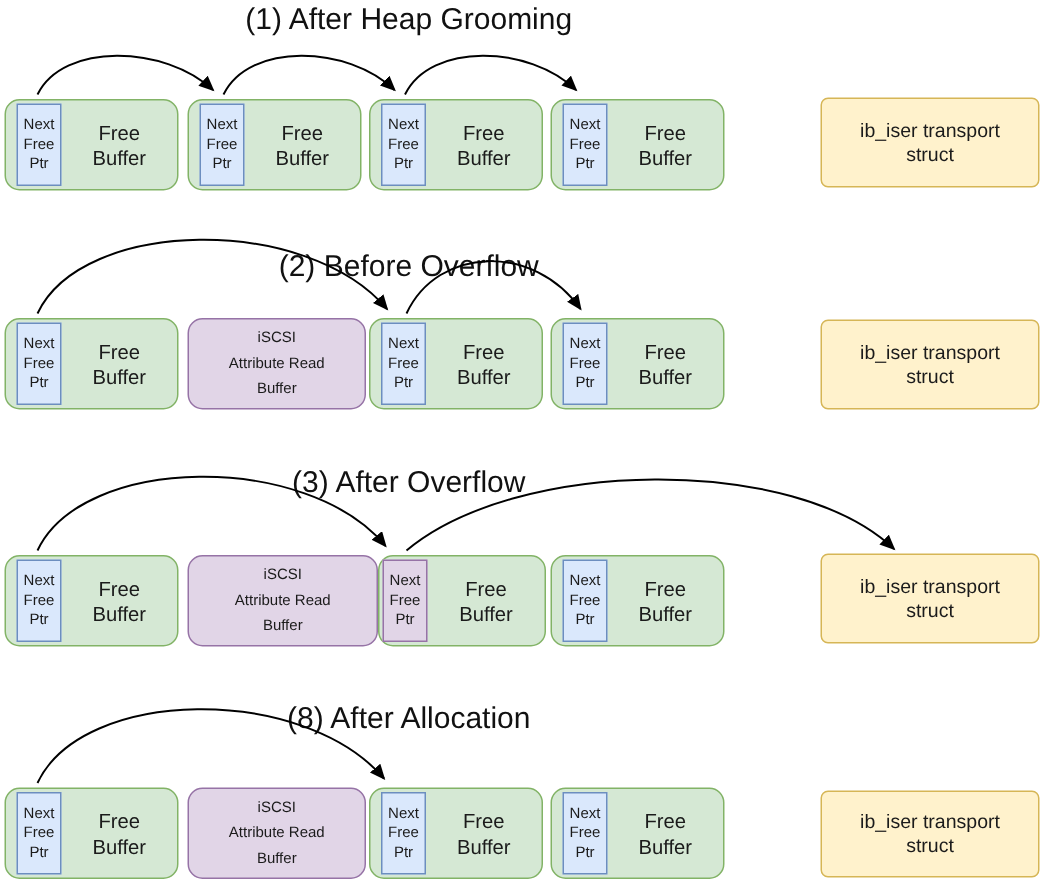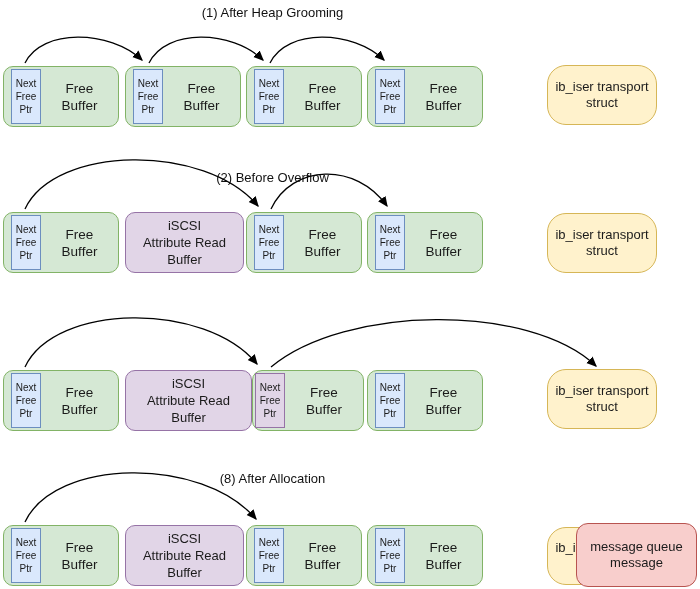--- a/index.html
+++ b/index.html
@@ -4,21 +4,21 @@
 <style>
   html, body { margin: 0; padding: 0; background: #ffffff; }
   .canvas {
     position: relative; width: 700px; height: 589px;
     background: #ffffff; overflow: hidden;
     font-family: "Liberation Sans", sans-serif;
     color: #1b1b1b;
   }
   .title {
     position: absolute; left: 0; width: 545px;
-    text-align: center; font-size: 13px; line-height: 20px;
+    text-align: center; font-size: 20px; line-height: 20px;
     color: #111; white-space: pre-line;
   }
   .chunk {
     position: absolute; height: 61px; box-sizing: border-box;
     background: #d5e8d4; border: 1px solid #82b366; border-radius: 10px;
   }
   .ptr {
     position: absolute; left: 7px; top: 2px; bottom: 2px; width: 30px;
     box-sizing: border-box; background: #dae8fc; border: 1px solid #6c8ebf;
     display: flex; align-items: center; justify-content: center;
@@ -28,25 +28,25 @@
   .buf {
     position: absolute; left: 39px; right: 2px; top: 0; bottom: 0;
     display: flex; align-items: center; justify-content: center;
     text-align: center; font-size: 13.5px; line-height: 17px; white-space: pre-line;
   }
   .chunk.ptr-flush .buf { left: 34px; }
   .iscsi {
     position: absolute; height: 61px; box-sizing: border-box;
     background: #e1d5e7; border: 1px solid #9673a6; border-radius: 10px;
     display: flex; align-items: center; justify-content: center;
-    text-align: center; font-size: 13px; line-height: 17px; white-space: pre-line;
+    text-align: center; font-size: 10px; line-height: 17px; white-space: pre-line;
   }
   .sidebox {
-    position: absolute; left: 547px; width: 110px; height: 60px; box-sizing: border-box;
-    background: #fff2cc; border: 1px solid #d6b656; border-radius: 19px;
+    position: absolute; left: 547px; width: 146px; height: 60px; box-sizing: border-box;
+    background: #fff2cc; border: 1px solid #d6b656; border-radius: 5px;
     display: flex; align-items: center; justify-content: center;
     text-align: center; font-size: 13px; line-height: 16px; white-space: pre-line;
     z-index: 1;
   }
   .msgbox {
     position: absolute; left: 576px; top: 523px; width: 121px; height: 64px;
     box-sizing: border-box; background: #f8cecc; border: 1.5px solid #b85450;
     border-radius: 12px; display: flex; align-items: center; justify-content: center;
     text-align: center; font-size: 13px; line-height: 16px; white-space: pre-line;
     z-index: 5;
@@ -137,20 +137,21 @@
   <div class="chunk" style="left:367px;top:212px;width:116px">
     <div class="ptr">Next
 Free
 Ptr</div>
     <div class="buf">Free
 Buffer</div>
   </div>
   <div class="sidebox" style="top:213px">ib_iser transport
 struct</div>
 
+  <div class="title" style="top:312px">(3) After Overflow</div>
 
   <div class="chunk" style="left:3px;top:370px;width:116px">
     <div class="ptr">Next
 Free
 Ptr</div>
     <div class="buf">Free
 Buffer</div>
   </div>
   <div class="iscsi" style="left:125px;top:370px;width:127px">iSCSI
 Attribute Read
@@ -193,16 +194,14 @@
   </div>
   <div class="chunk" style="left:367px;top:525px;width:116px">
     <div class="ptr">Next
 Free
 Ptr</div>
     <div class="buf">Free
 Buffer</div>
   </div>
   <div class="sidebox" style="top:527px;height:58px">ib_iser transport
 struct</div>
-  <div class="msgbox">message queue
-message</div>
 
 </div>
 
 </body></html>

